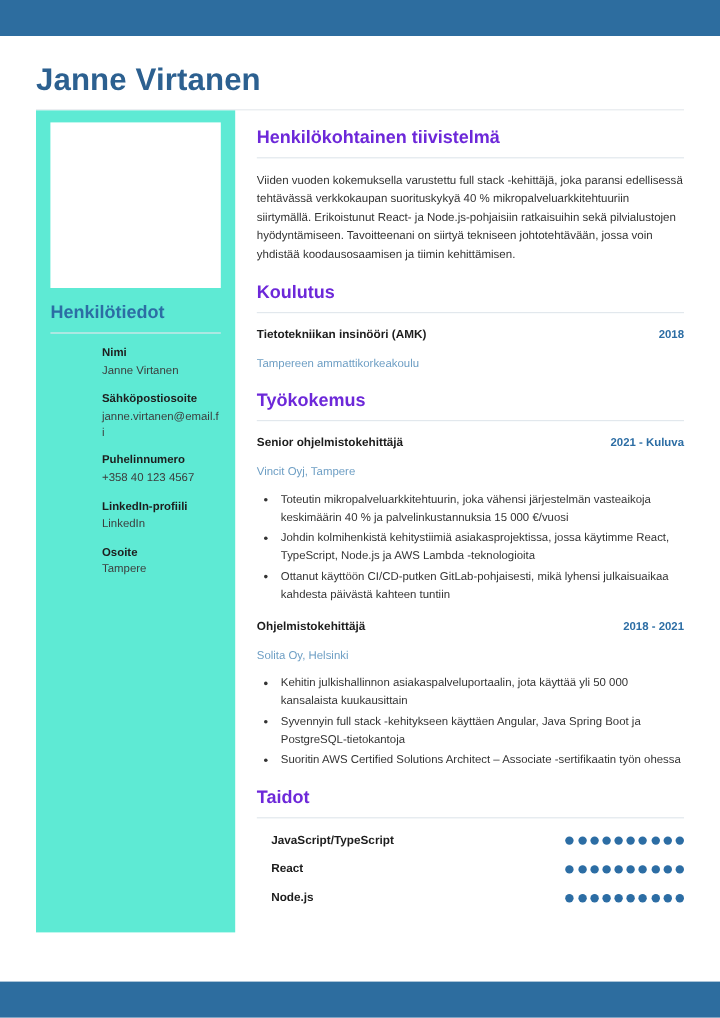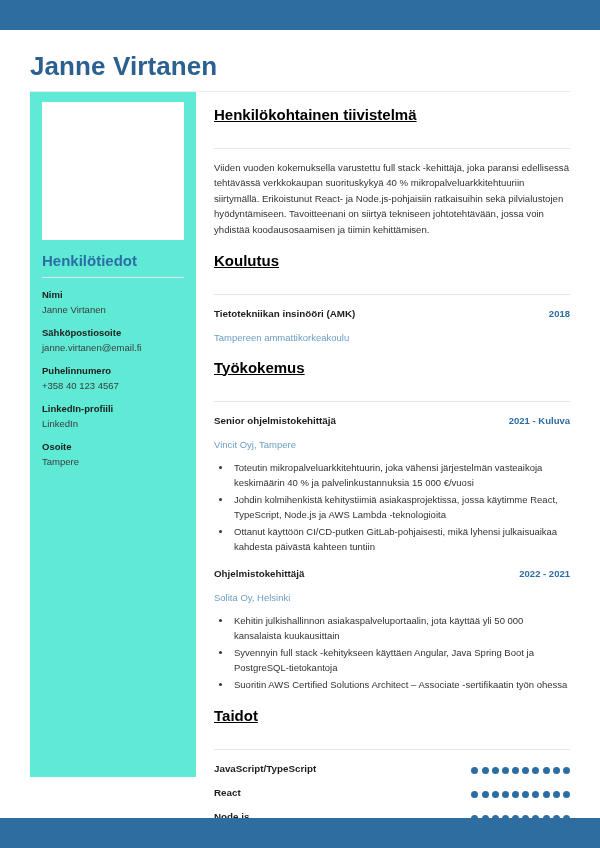--- a/index.html
+++ b/index.html
@@ -77,21 +77,21 @@
   }
   .side-heading {
     font-size: 15px;
     font-weight: bold;
     color: #2c6da4;
     margin: 0 0 6px 0;
     padding: 0 0 7px 0;
     border-bottom: 1px solid #dfe6ec;
     line-height: 1.2;
   }
-  .info-item { margin-top: 11px; }
+  .info-item { margin-top: 11px; margin-left: 43px; }
   .info-label {
     font-size: 9.5px;
     font-weight: bold;
     color: #1d1d1d;
     line-height: 1.35;
   }
   .info-value {
     font-size: 9.5px;
     color: #3c3c3c;
     line-height: 1.4;
@@ -101,26 +101,25 @@
   
   .main {
     flex: 1 1 auto;
     padding-left: 18px;
     box-sizing: border-box;
   }
   .section { margin-bottom: 2px; }
   .section-heading {
     font-size: 15px;
     font-weight: bold;
-    color: #000000;
+    color: #6d28d9;
     margin: 14px 0 0 0;
-    padding-bottom: 24px;
+    padding-bottom: 7px;
     border-bottom: 1px solid #e2e8ed;
     line-height: 1.2;
-    text-decoration: underline;
   }
   .summary-text {
     font-size: 9.6px;
     line-height: 1.62;
     color: #333333;
     margin-top: 11px;
     text-align: left;
   }
   .entry { margin-top: 12px; }
   .entry-row {
@@ -154,23 +153,24 @@
   .bullets li {
     font-size: 9.5px;
     line-height: 1.6;
     color: #333333;
     margin-bottom: 2px;
     padding-left: 2px;
   }
   
   .skill-row {
     display: flex;
-    align-items: flex-end;
+    align-items: center;
     justify-content: space-between;
     margin-top: 13px;
+    margin-left: 12px;
   }
   .skill-name {
     font-size: 9.8px;
     font-weight: bold;
     color: #1d1d1d;
   }
   .dots {
     display: flex;
     gap: 3.2px;
     align-items: center;
@@ -257,21 +257,21 @@
                 <div class="entry-sub">Vincit Oyj, Tampere</div>
                 <ul class="bullets">
                   <li>Toteutin mikropalveluarkkitehtuurin, joka vähensi järjestelmän vasteaikoja keskimäärin 40 % ja palvelinkustannuksia 15 000 €/vuosi</li>
                   <li>Johdin kolmihenkistä kehitystiimiä asiakasprojektissa, jossa käytimme React, TypeScript, Node.js ja AWS Lambda -teknologioita</li>
                   <li>Ottanut käyttöön CI/CD-putken GitLab-pohjaisesti, mikä lyhensi julkaisuaikaa kahdesta päivästä kahteen tuntiin</li>
                 </ul>
               </div>
               <div class="entry">
                 <div class="entry-row">
                   <div class="entry-title">Ohjelmistokehittäjä</div>
-                  <div class="entry-date">2022 - 2021</div>
+                  <div class="entry-date">2018 - 2021</div>
                 </div>
                 <div class="entry-sub">Solita Oy, Helsinki</div>
                 <ul class="bullets">
                   <li>Kehitin julkishallinnon asiakaspalveluportaalin, jota käyttää yli 50 000 kansalaista kuukausittain</li>
                   <li>Syvennyin full stack -kehitykseen käyttäen Angular, Java Spring Boot ja PostgreSQL-tietokantoja</li>
                   <li>Suoritin AWS Certified Solutions Architect – Associate -sertifikaatin työn ohessa</li>
                 </ul>
               </div>
             </div>
         </section>

